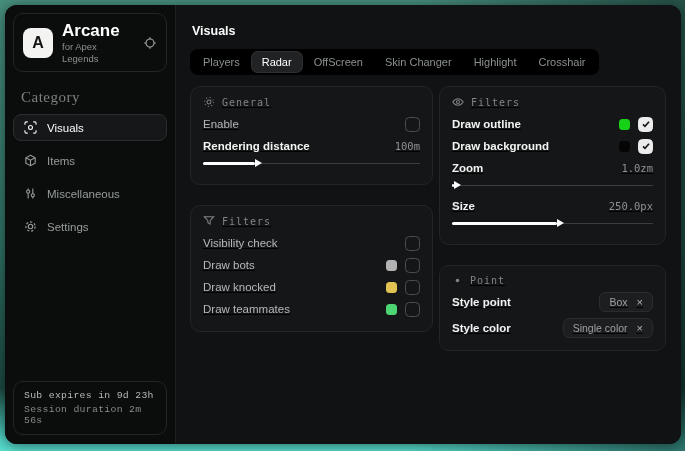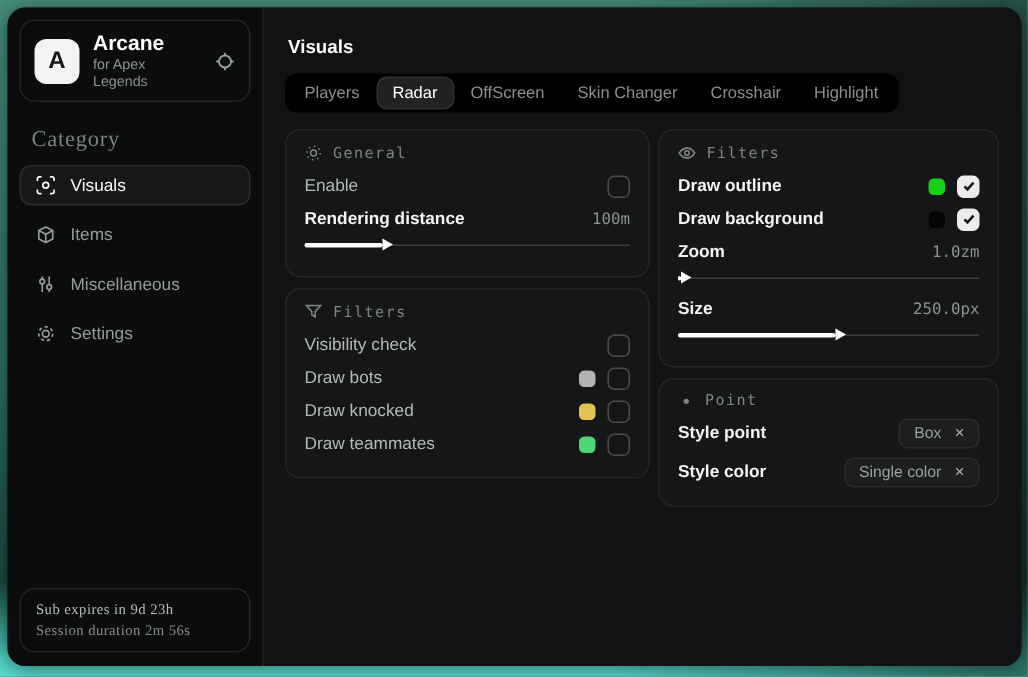--- a/index.html
+++ b/index.html
@@ -13,38 +13,38 @@
   .window {
     position:absolute; left:5px; top:5px; right:4px; bottom:7px;
     background:#101112; border-radius:12px; display:flex; overflow:hidden;
     box-shadow:0 2px 14px rgba(0,0,0,.5);
   }
   
   .sidebar { width:171px; background:#0b0c0c; border-right:1px solid #1e1f20; display:flex; flex-direction:column; flex-shrink:0; }
   .brand-card { margin:8px 8px 4px; border:1px solid #242526; border-radius:10px; padding:6px 9px; display:flex; align-items:center; gap:9px; }
   .logo { width:30px; height:30px; border-radius:8px; background:#f3f3f2; color:#141414; display:flex; align-items:center; justify-content:center; font-weight:700; font-size:16px; flex-shrink:0; }
   .brand-text { line-height:1.25; }
-  .brand-name { font-size:14px; font-weight:700; color:#fff; }
+  .brand-name { font-size:17px; font-weight:700; color:#fff; }
   .brand-sub { font-size:9.5px; color:#8d9293; }
   .brand-icon { margin-left:auto; color:#9aa0a0; display:flex; }
   .category { font-family:Liberation Serif, serif; font-size:15px; color:#7b8081; letter-spacing:.5px; padding:13px 16px 5px; }
   .nav-item { display:flex; align-items:center; gap:10px; margin:3px 8px; padding:6px 10px; border-radius:8px; border:1px solid transparent; color:#969c9c; font-size:11.5px; cursor:default; }
   .nav-item .nicon { display:flex; color:inherit; }
   .nav-item.active { background:#161718; border-color:#2b2c2d; color:#fbfbfb; }
-  .sidebar-footer { margin:auto 8px 9px; border:1px solid #242526; border-radius:10px; padding:8px 10px; font-family:Liberation Serif, serif; }
+  .sidebar-footer { margin:auto 8px 9px; border:1px solid #242526; border-radius:10px; padding:8px 10px; font-family:Liberation Mono, monospace; }
   .sf-line1 { font-size:9.8px; color:#b6bbbb; letter-spacing:.3px; }
   .sf-line2 { font-size:9.8px; color:#858a8b; letter-spacing:.3px; margin-top:3px; }
   
   .main { flex:1; padding:10px 14px; display:flex; flex-direction:column; background:#111213; }
   .main-title { font-size:12.5px; font-weight:700; color:#fafafa; margin:9px 0 11px 2px; }
   .tabbar { display:inline-flex; gap:2px; background:#000000; border-radius:8px; padding:3px; width:fit-content; }
   .tab { padding:4px 10px; border-radius:6px; color:#8b9090; font-size:11px; cursor:default; white-space:nowrap; }
   .tab.active { background:#212223; color:#fff; box-shadow:0 0 0 1px #2f3031; }
   .panels { display:grid; grid-template-columns:243px 227px; gap:6px; margin-top:11px; align-items:start; }
-  .col { display:flex; flex-direction:column; gap:7px; }
+  .col { display:flex; flex-direction:column; gap:20px;text-decoration:underline; }
   .panel { background:#151617; border:1px solid #242526; border-radius:10px; padding:9px 12px 11px; }
   .panel-header { display:flex; align-items:center; gap:7px; color:#7f8485; font-family:"DejaVu Sans Mono", monospace; font-size:10px; letter-spacing:1px; margin-bottom:5px; }
   .row { display:flex; align-items:center; min-height:22px; font-size:11.5px; }
   .lbl-dim { color:#b4b9b9; }
   .lbl-strong { color:#f2f3f3; font-weight:700; }
   .row-value { margin-left:auto; color:#8d9292; font-family:"DejaVu Sans Mono", monospace; font-size:10.5px; }
   .checkbox { width:15px; height:15px; border:1.5px solid #4b4e4f; border-radius:4.5px; margin-left:auto; flex-shrink:0; }
   .checkbox.checked { background:#ececec; border-color:#ececec; display:flex; align-items:center; justify-content:center; }
   .swatch { width:11px; height:11px; border-radius:3.5px; margin-left:auto; margin-right:8px; flex-shrink:0; }
   .swatch + .checkbox { margin-left:0; }
@@ -128,22 +128,22 @@
   </div>
 
   <div class="main">
     <div class="main-title">Visuals</div>
 
     <div class="tabbar">
       <div class="tab">Players</div>
       <div class="tab active">Radar</div>
       <div class="tab">OffScreen</div>
       <div class="tab">Skin Changer</div>
+      <div class="tab">Highlight</div>
       <div class="tab">Crosshair</div>
-      <div class="tab">Highlight</div>
     </div>
 
     <div class="panels">
 
       <div class="col">
         <div class="panel">
           <div class="panel-header">
             <span>
               <svg width="12" height="12" viewBox="0 0 14 14" fill="none" stroke="currentColor" stroke-width="1.2">
                   <circle cx="7" cy="7" r="2.3"></circle>

